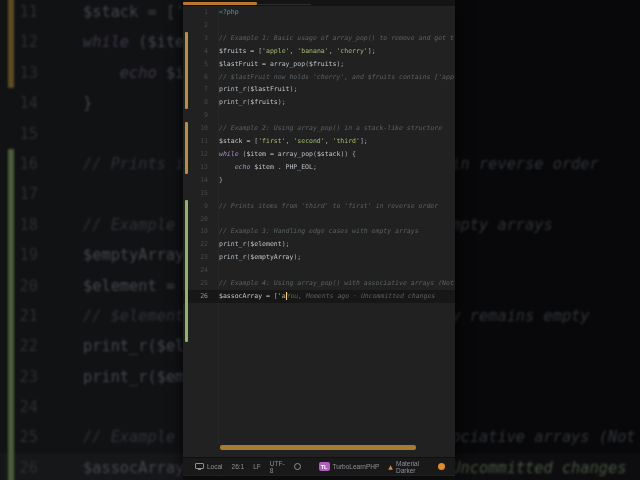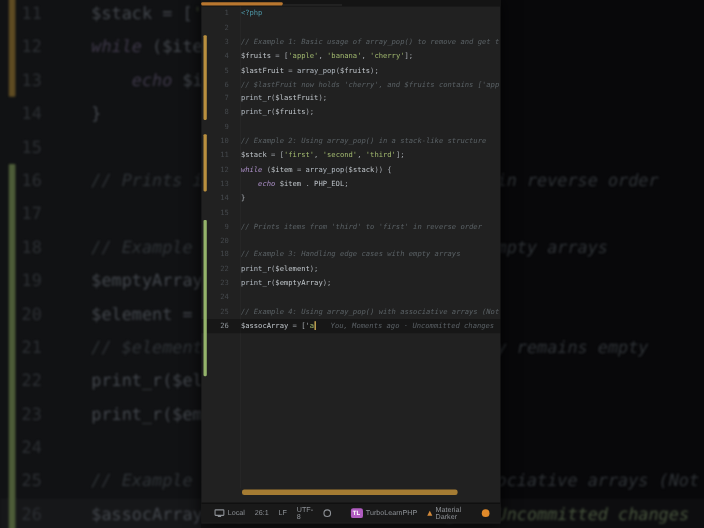--- a/index.html
+++ b/index.html
@@ -37,21 +37,21 @@
   .code{margin-left:11px;}
   .tk-tag{color:#4e98a8}
   .tk-com{color:#5a6165;font-style:italic}
   .tk-var{color:#c0c6cb}
   .tk-op{color:#a8adb3}
   .tk-str{color:#a3bb70}
   .tk-kw{color:#ab8fc7;font-style:italic}
   .tk-fn{color:#b4bcc4}
   .tk-pun{color:#a8adb3}
   .tk-cst{color:#bcc2c8}
-  .tk-blame{color:#5a6065;font-style:italic;padding-left:14px}
+  .tk-blame{color:#5a6065;font-style:italic;}
   .tk-cursor{display:inline-block;width:1.5px;height:8px;background:#ffd466;vertical-align:middle;margin:0 -0.5px 1px 0;}
 
   .scrollbar{position:absolute;left:37px;top:445px;width:196px;height:5px;background:#a57c33;border-radius:2px;}
 
   
   .sbar{position:absolute;left:0;top:457px;width:100%;height:18px;background:#191919;border-top:1px solid #101010;
         display:flex;align-items:center;gap:9px;padding:0 10px 0 12px;box-sizing:border-box;
         font-family:"Liberation Sans",sans-serif;font-size:6.5px;color:#8d9196;}
   .sitem{display:flex;align-items:center;gap:3px;}
   .sp{flex:1;}

